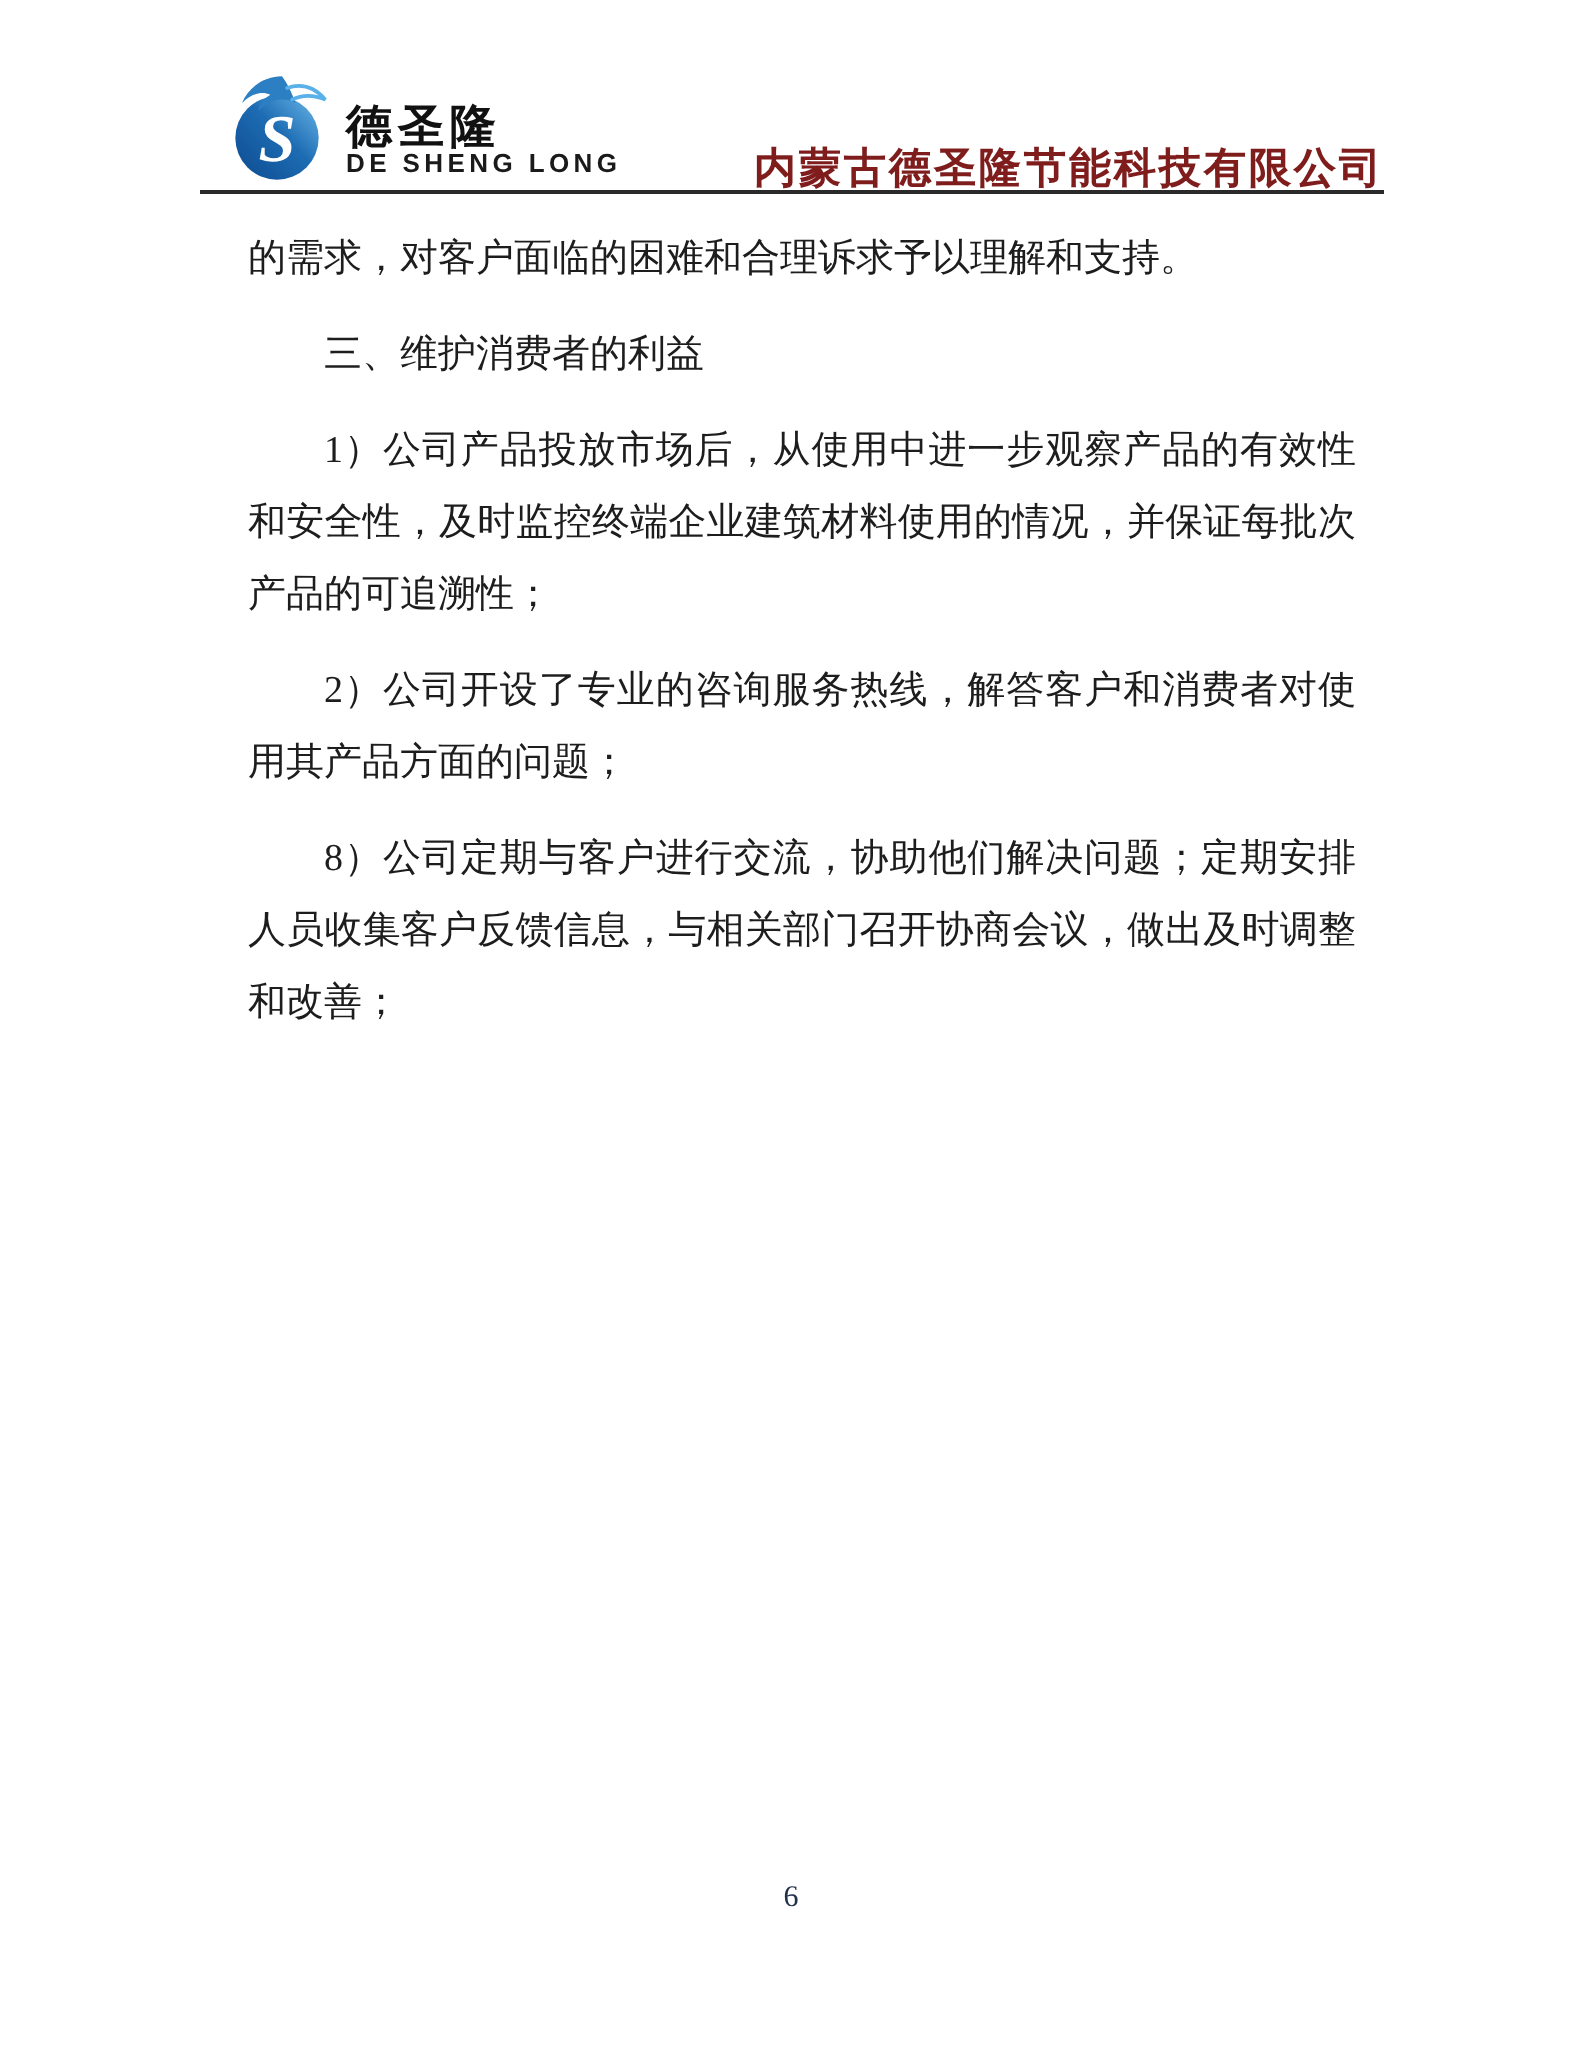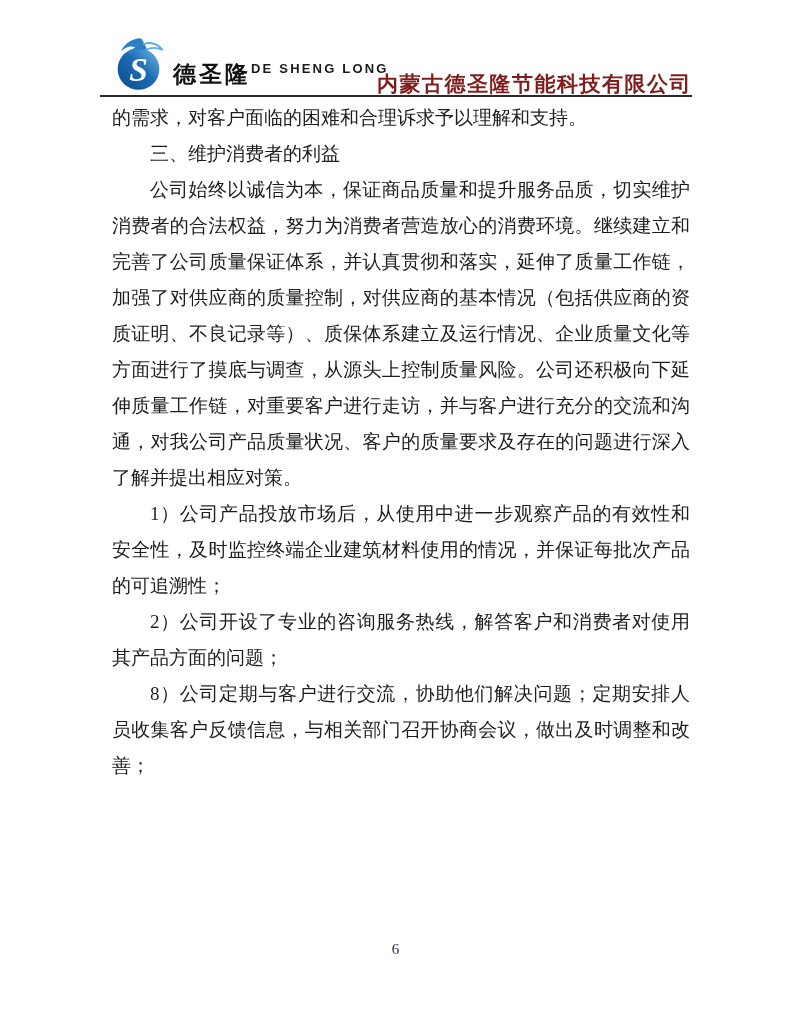--- a/index.html
+++ b/index.html
@@ -13,21 +13,21 @@
     width:791px;height:1024px;
     background:#ffffff;
     overflow:hidden;
   }
   
   .logo{
     position:absolute;left:116px;top:36px;
     display:flex;align-items:flex-end;gap:7px;
   }
   .logo-icon{width:50px;height:56px;display:block;}
-  .logo-text{display:flex;padding-bottom:6px;}
+  .logo-text{display:flex;flex-direction:column;padding-bottom:6px;}
   .logo-cn{
     font-size:23px;font-weight:bold;color:#111;
     letter-spacing:3px;line-height:24px;
     font-family:"Liberation Sans","DejaVu Sans",sans-serif;
   }
   .logo-en{
     font-size:13px;font-weight:bold;color:#1a1a1a;
     letter-spacing:2.2px;line-height:9px;margin-top:2px;
     font-family:"Liberation Sans","DejaVu Sans",sans-serif;
   }
@@ -39,21 +39,21 @@
   .header-rule{
     position:absolute;left:100px;top:95px;
     width:592px;height:2px;background:#2a2a2a;
   }
   
   .content{
     position:absolute;left:112px;top:100px;width:578px;
     font-size:19px;line-height:36px;color:#1d1d1d;
     text-align:justify;
   }
-  .content p{margin:0;}
+  .content p{margin:12px;}
   .content p.indent{text-indent:2em;}
   
   .footer{
     position:absolute;left:0;top:941px;width:791px;
     text-align:center;font-size:15px;color:#23304a;
   }
 </style>
 </head>
 <body>
 
@@ -81,21 +81,20 @@
       <span class="logo-en">DE SHENG LONG</span>
     </div>
   </div>
 
   <div class="company-name">内蒙古德圣隆节能科技有限公司</div>
   <div class="header-rule"></div>
 
   <div class="content">
     <p>的需求，对客户面临的困难和合理诉求予以理解和支持。</p>
     <p class="indent">三、维护消费者的利益</p>
-    <p class="indent">公司始终以诚信为本，保证商品质量和提升服务品质，切实维护消费者的合法权益，努力为消费者营造放心的消费环境。继续建立和完善了公司质量保证体系，并认真贯彻和落实，延伸了质量工作链，加强了对供应商的质量控制，对供应商的基本情况（包括供应商的资质证明、不良记录等）、质保体系建立及运行情况、企业质量文化等方面进行了摸底与调查，从源头上控制质量风险。公司还积极向下延伸质量工作链，对重要客户进行走访，并与客户进行充分的交流和沟通，对我公司产品质量状况、客户的质量要求及存在的问题进行深入了解并提出相应对策。</p>
     <p class="indent">1）公司产品投放市场后，从使用中进一步观察产品的有效性和安全性，及时监控终端企业建筑材料使用的情况，并保证每批次产品的可追溯性；</p>
     <p class="indent">2）公司开设了专业的咨询服务热线，解答客户和消费者对使用其产品方面的问题；</p>
     <p class="indent">8）公司定期与客户进行交流，协助他们解决问题；定期安排人员收集客户反馈信息，与相关部门召开协商会议，做出及时调整和改善；</p>
   </div>
 
   <div class="footer">6</div>
 
 </div>
 
 </body></html>

